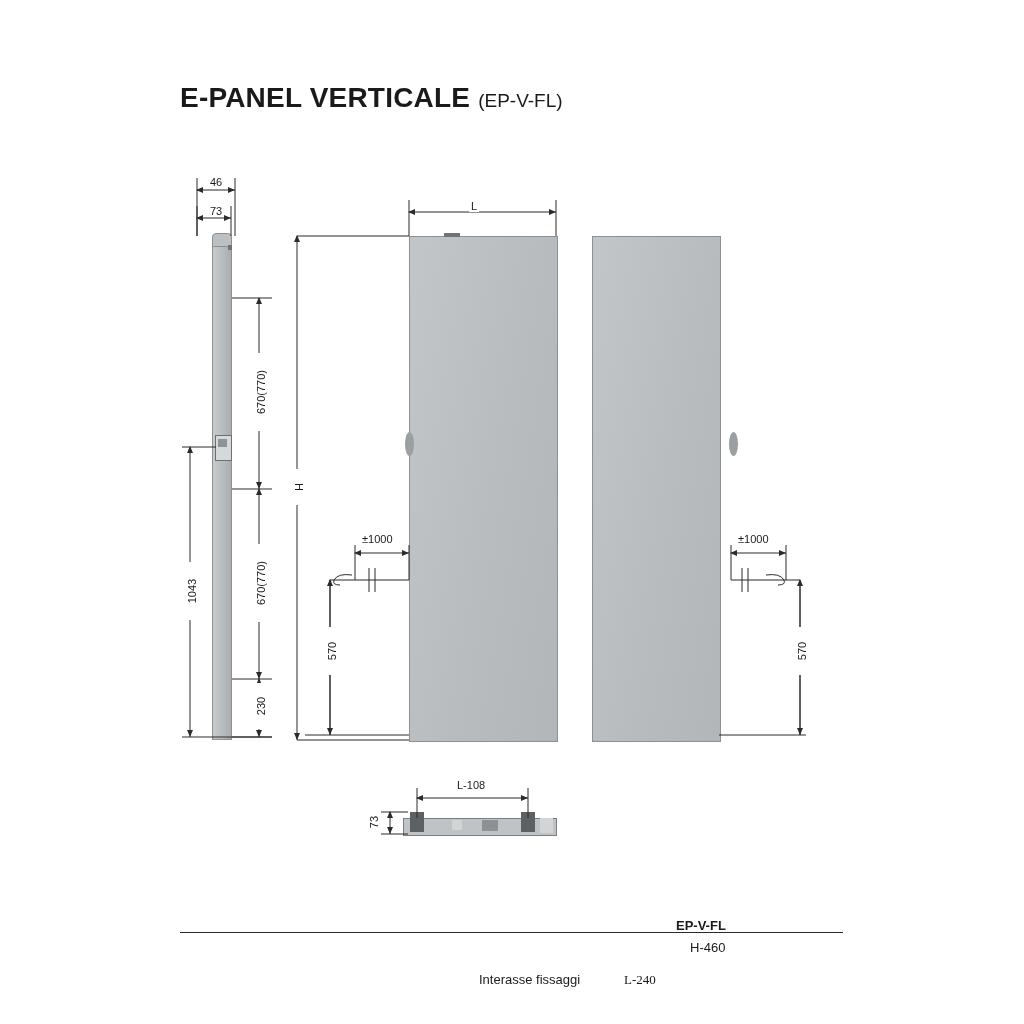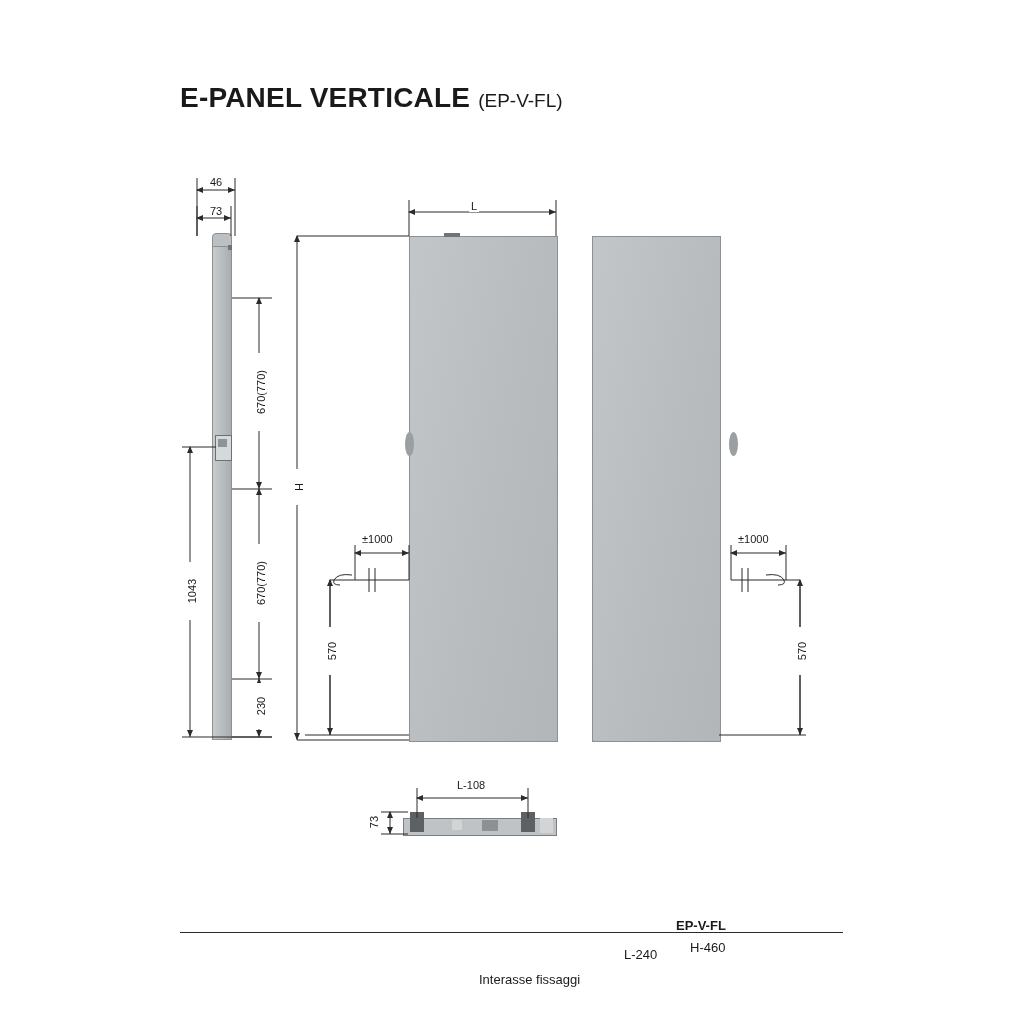--- a/index.html
+++ b/index.html
@@ -150,21 +150,21 @@
   <div class="rail" style="left:403px; top:818px; width:152px; height:16px;"></div>
   <div class="rail-part dark" style="left:410px; top:812px; width:14px; height:20px;"></div>
   <div class="rail-part dark" style="left:521px; top:812px; width:14px; height:20px;"></div>
   <div class="rail-part light" style="left:452px; top:820px; width:10px; height:10px;"></div>
   <div class="rail-part" style="left:482px; top:820px; width:16px; height:11px;"></div>
   <div class="rail-part light" style="left:540px; top:818px; width:13px; height:15px;"></div>
 
   <div class="footer-rule" style="left:180px; top:932px; width:663px;"></div>
   <div class="footer-code" style="left:676px; top:918px;">EP-V-FL</div>
   <div class="footer-text" style="left:479px; top:972px;">Interasse fissaggi</div>
-  <div class="footer-text" style="left:624px; top:947px;">L-240</div>
+  <div class="footer-text" style="left:624px; top:972px;font-family:Liberation Serif, serif;">L-240</div>
   <div class="footer-text" style="left:690px; top:940px;">H-460</div>
 
   <svg class="overlay" xmlns="http://www.w3.org/2000/svg">
     <defs>
       <marker id="arr" markerWidth="8" markerHeight="8" refX="7" refY="3" orient="auto">
         <path d="M0,0 L7,3 L0,6 z" fill="#2b2b2b"></path>
       </marker>
       <marker id="arrS" markerWidth="8" markerHeight="8" refX="1" refY="3" orient="auto">
         <path d="M7,0 L0,3 L7,6 z" fill="#2b2b2b"></path>
       </marker>

